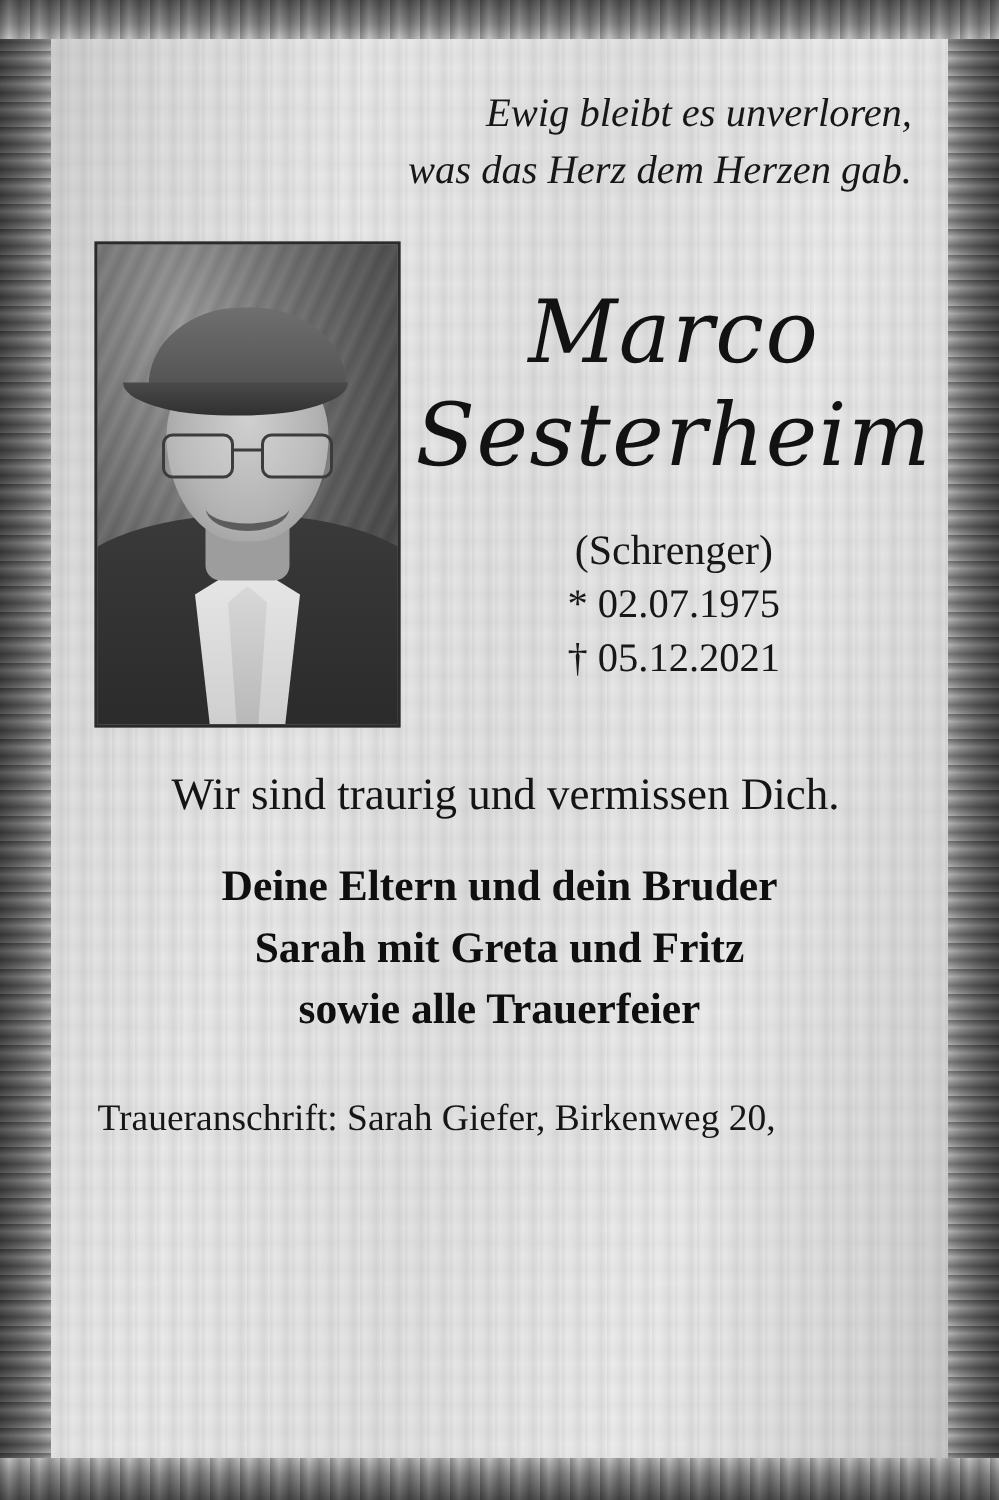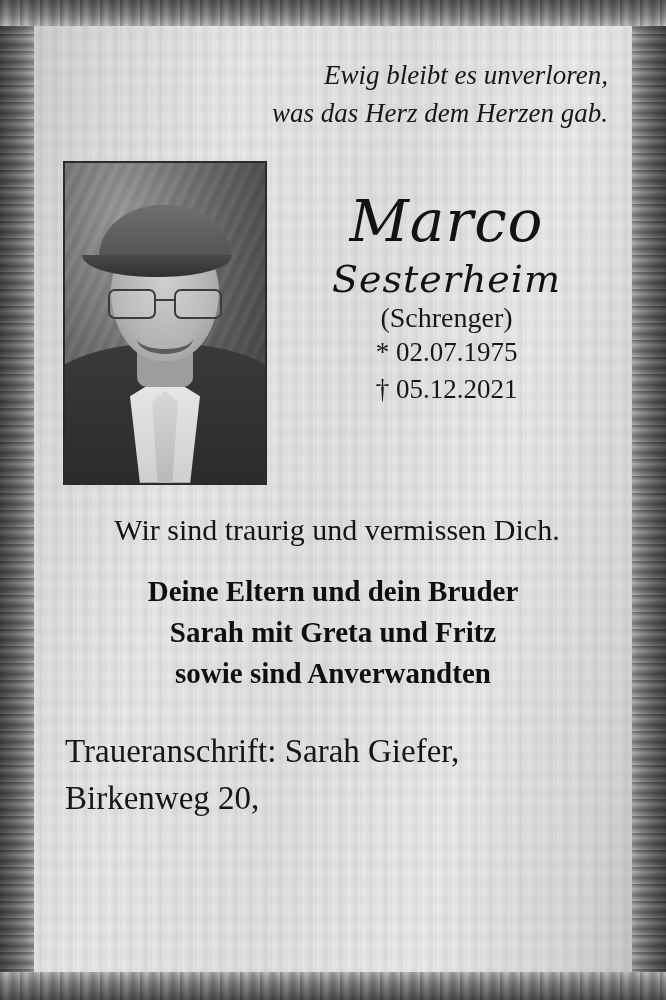--- a/index.html
+++ b/index.html
@@ -201,25 +201,25 @@
   }
   .name-first, .name-last {
     display: block;
     font-family: "DejaVu Serif", serif;
     font-style: italic;
     font-weight: 400;
     color: #121212;
     letter-spacing: 1px;
   }
   .name-first { font-size: 58px; line-height: 1.05; }
-  .name-last { font-size: 38px; line-height: 1.12; margin-top: 6px; }
+  .name-last { font-size: 58px; line-height: 1.12; margin-top: 6px; }
   .name-birth {
     display: block;
     font-size: 28px;
-    margin-top: 2px;
+    margin-top: 29px;
     color: #171717;
   }
   .dates {
     font-size: 27px;
     line-height: 1.35;
     color: #171717;
   }
   .dates span { display: block; }
 
   .sentence {
@@ -233,21 +233,21 @@
     text-align: center;
     font-weight: bold;
     font-size: 29px;
     line-height: 1.42;
     color: #0f0f0f;
     padding: 24px 20px 0 20px;
   }
   .family span { display: block; }
 
   .address, .ceremony {
-    font-size: 33px;
+    font-size: 25px;
     line-height: 1.42;
     color: #161616;
     padding: 0 26px 0 31px;
   }
   .address { padding-top: 34px; }
   .ceremony { padding-top: 30px; }
   .address span, .ceremony span { display: block; }
 </style>
 </head>
 <body>
@@ -295,21 +295,21 @@
         </div>
       </div>
 
     </div>
 
     <div class="sentence">Wir sind traurig und vermissen Dich.</div>
 
     <div class="family">
       <span>Deine Eltern und dein Bruder</span>
       <span>Sarah mit Greta und Fritz</span>
-      <span>sowie sind Anverwandten</span>
+      <span>sowie alle Trauerfeier</span>
     </div>
 
     <div class="address">
       <span>Traueranschrift: Sarah Giefer, Birkenweg 20,</span>
     </div>
 
 
   </div>
 </div>
 

